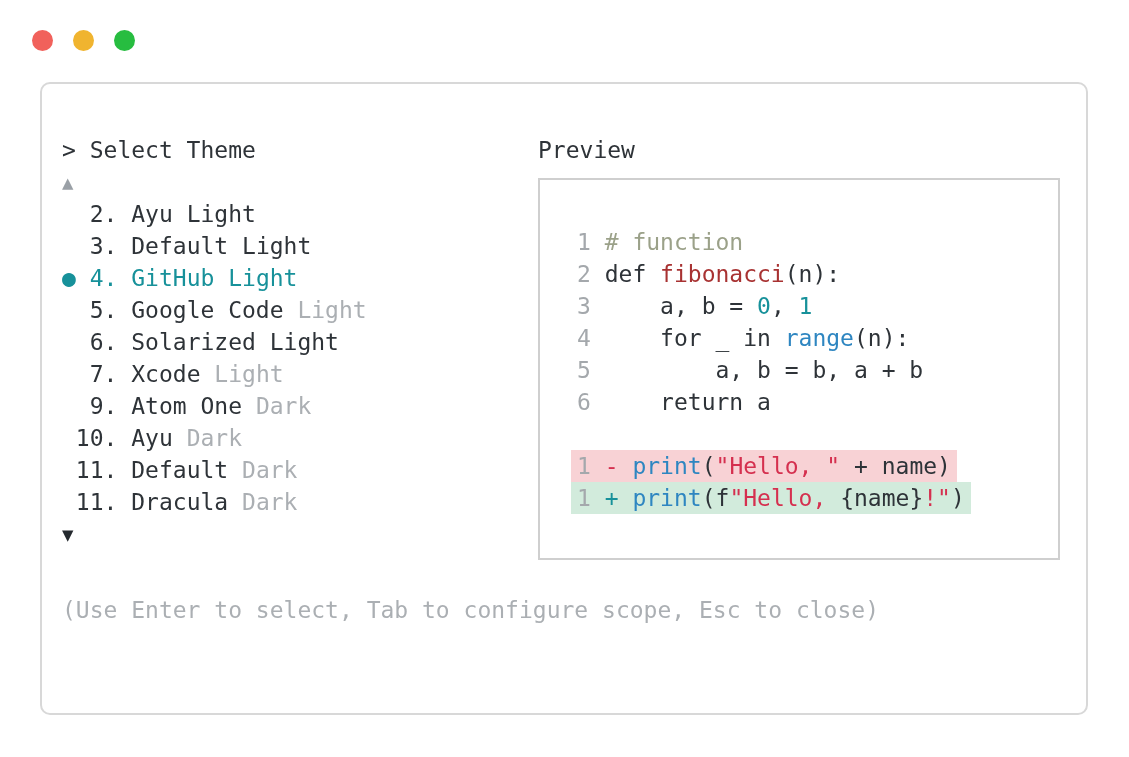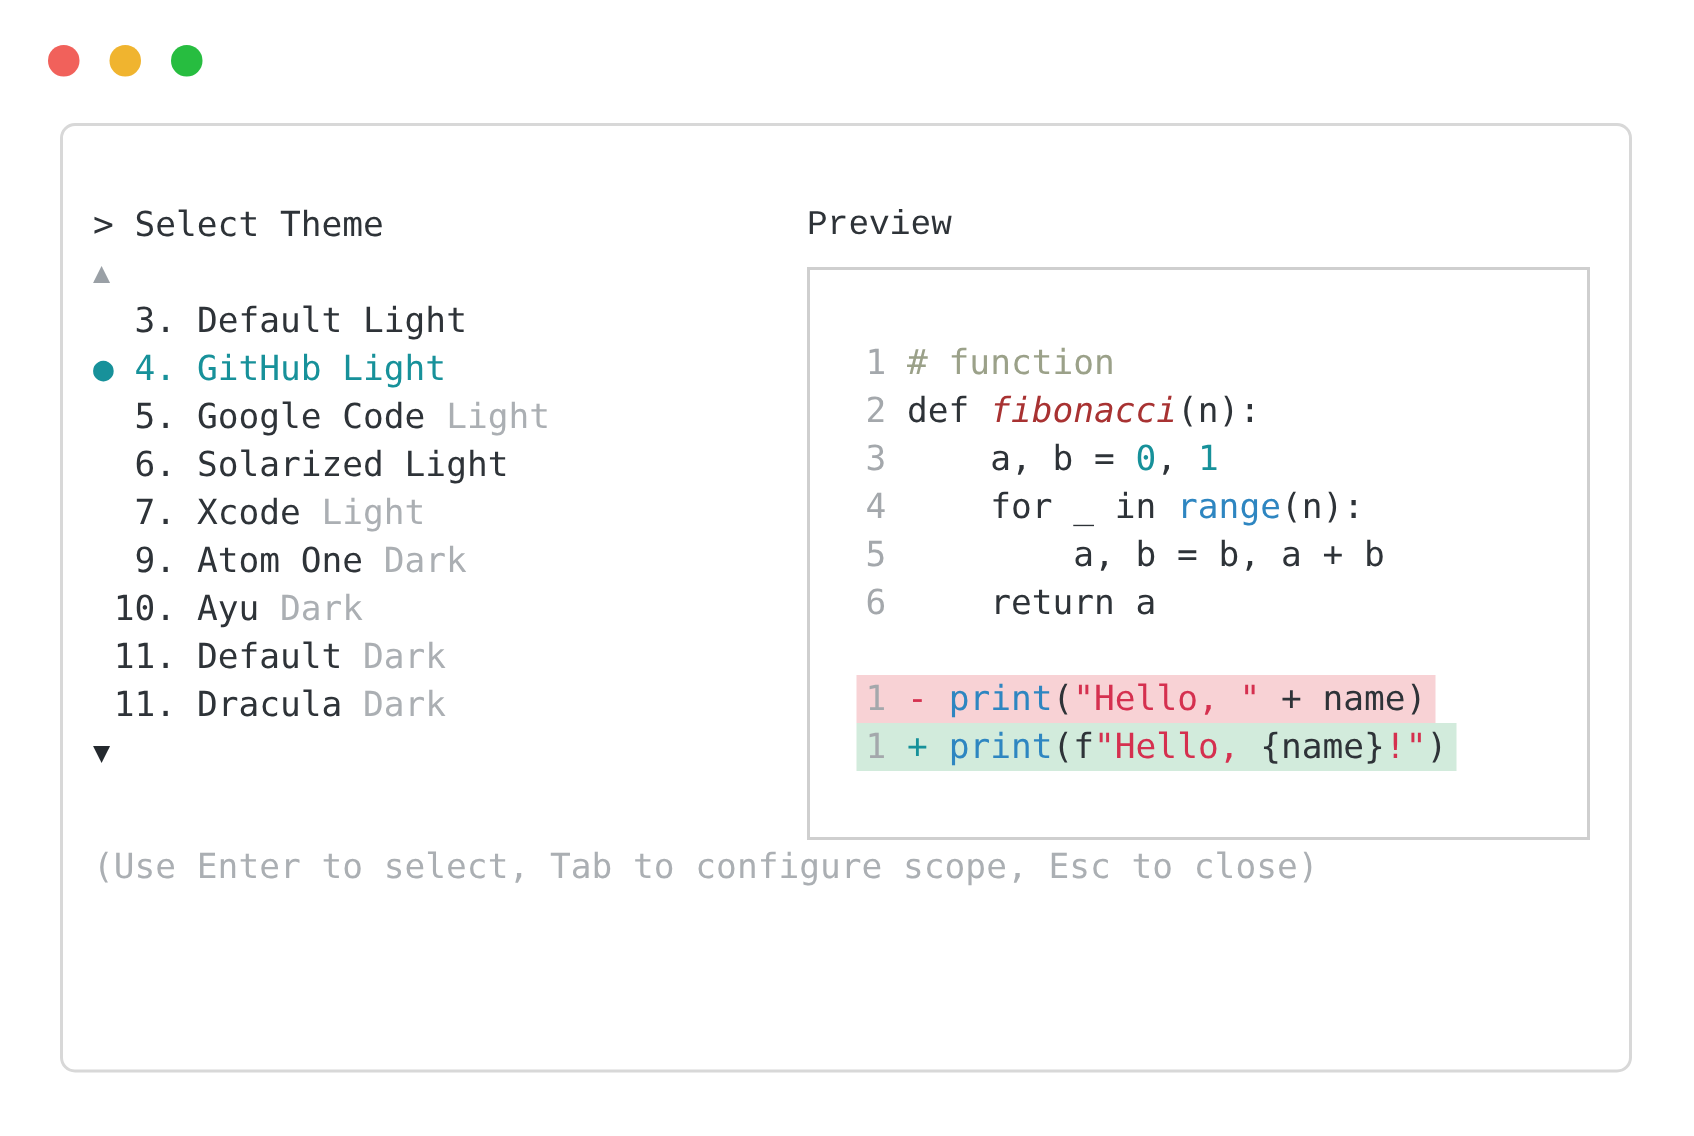--- a/index.html
+++ b/index.html
@@ -31,31 +31,31 @@
   .arrow.up{color:#9aa0a6;font-size:19px;}
   .arrow.down{color:#24292e;font-size:19px;}
   .item .num{color:var(--dark);}
   .item .name{color:var(--dark);}
   .item .variant{color:var(--dark);}
   .item .variant.dim{color:var(--dim);}
   .item.selected .num,.item.selected .name,.item.selected .variant{color:var(--teal);}
   .help{color:var(--dim);margin-top:44px;}
 
   .right-col{position:absolute;left:496px;top:50px;}
-  .preview-title{color:var(--dark);font-family:Liberation Mono, monospace;}
+  .preview-title{color:var(--dark);}
   .preview-box{
     margin-top:12px;width:522px;height:382px;
     border:2px solid var(--box_border);background:#fff;
   }
   .code{padding:46px 0 0 24px;}
   .crow{white-space:pre;font-size:23px;line-height:32px;min-height:32px;margin-left:13px;}
   .ln{color:var(--linenum);}
   .t-dark{color:var(--dark);}
   .t-comment{color:var(--comment);}
-  .t-darkred{color:var(--darkred);font-style:italic;}
+  .t-darkred{color:var(--darkred);}
   .t-crimson{color:var(--crimson);}
   .t-blue{color:var(--blue);}
   .t-teal{color:var(--teal);}
   .hl{display:inline-block;padding:0 6px;margin-left:-6px;}
   .hl.removed{background:var(--diff_removed_bg);}
   .hl.added{background:var(--diff_added_bg);}
 </style>
 </head>
 <body>
 
@@ -63,20 +63,21 @@
   <span class="tl red"></span>
   <span class="tl yellow"></span>
   <span class="tl green"></span>
 </div>
 
 <div class="panel">
   <div class="left-col">
     <div class="row prompt">&gt; Select Theme</div>
     <div class="row arrow up">▲</div>
     <div id="theme-list">
+        <div class="row item"><span class="num">  2. </span><span class="name">Ayu </span><span class="variant">Light</span></div>
         <div class="row item"><span class="num">  3. </span><span class="name">Default </span><span class="variant">Light</span></div>
         <div class="row item selected"><span class="num">● 4. </span><span class="name">GitHub </span><span class="variant">Light</span></div>
         <div class="row item"><span class="num">  5. </span><span class="name">Google Code </span><span class="variant dim">Light</span></div>
         <div class="row item"><span class="num">  6. </span><span class="name">Solarized </span><span class="variant">Light</span></div>
         <div class="row item"><span class="num">  7. </span><span class="name">Xcode </span><span class="variant dim">Light</span></div>
         <div class="row item"><span class="num">  9. </span><span class="name">Atom One </span><span class="variant dim">Dark</span></div>
         <div class="row item"><span class="num"> 10. </span><span class="name">Ayu </span><span class="variant dim">Dark</span></div>
         <div class="row item"><span class="num"> 11. </span><span class="name">Default </span><span class="variant dim">Dark</span></div>
         <div class="row item"><span class="num"> 11. </span><span class="name">Dracula </span><span class="variant dim">Dark</span></div>
       </div>

